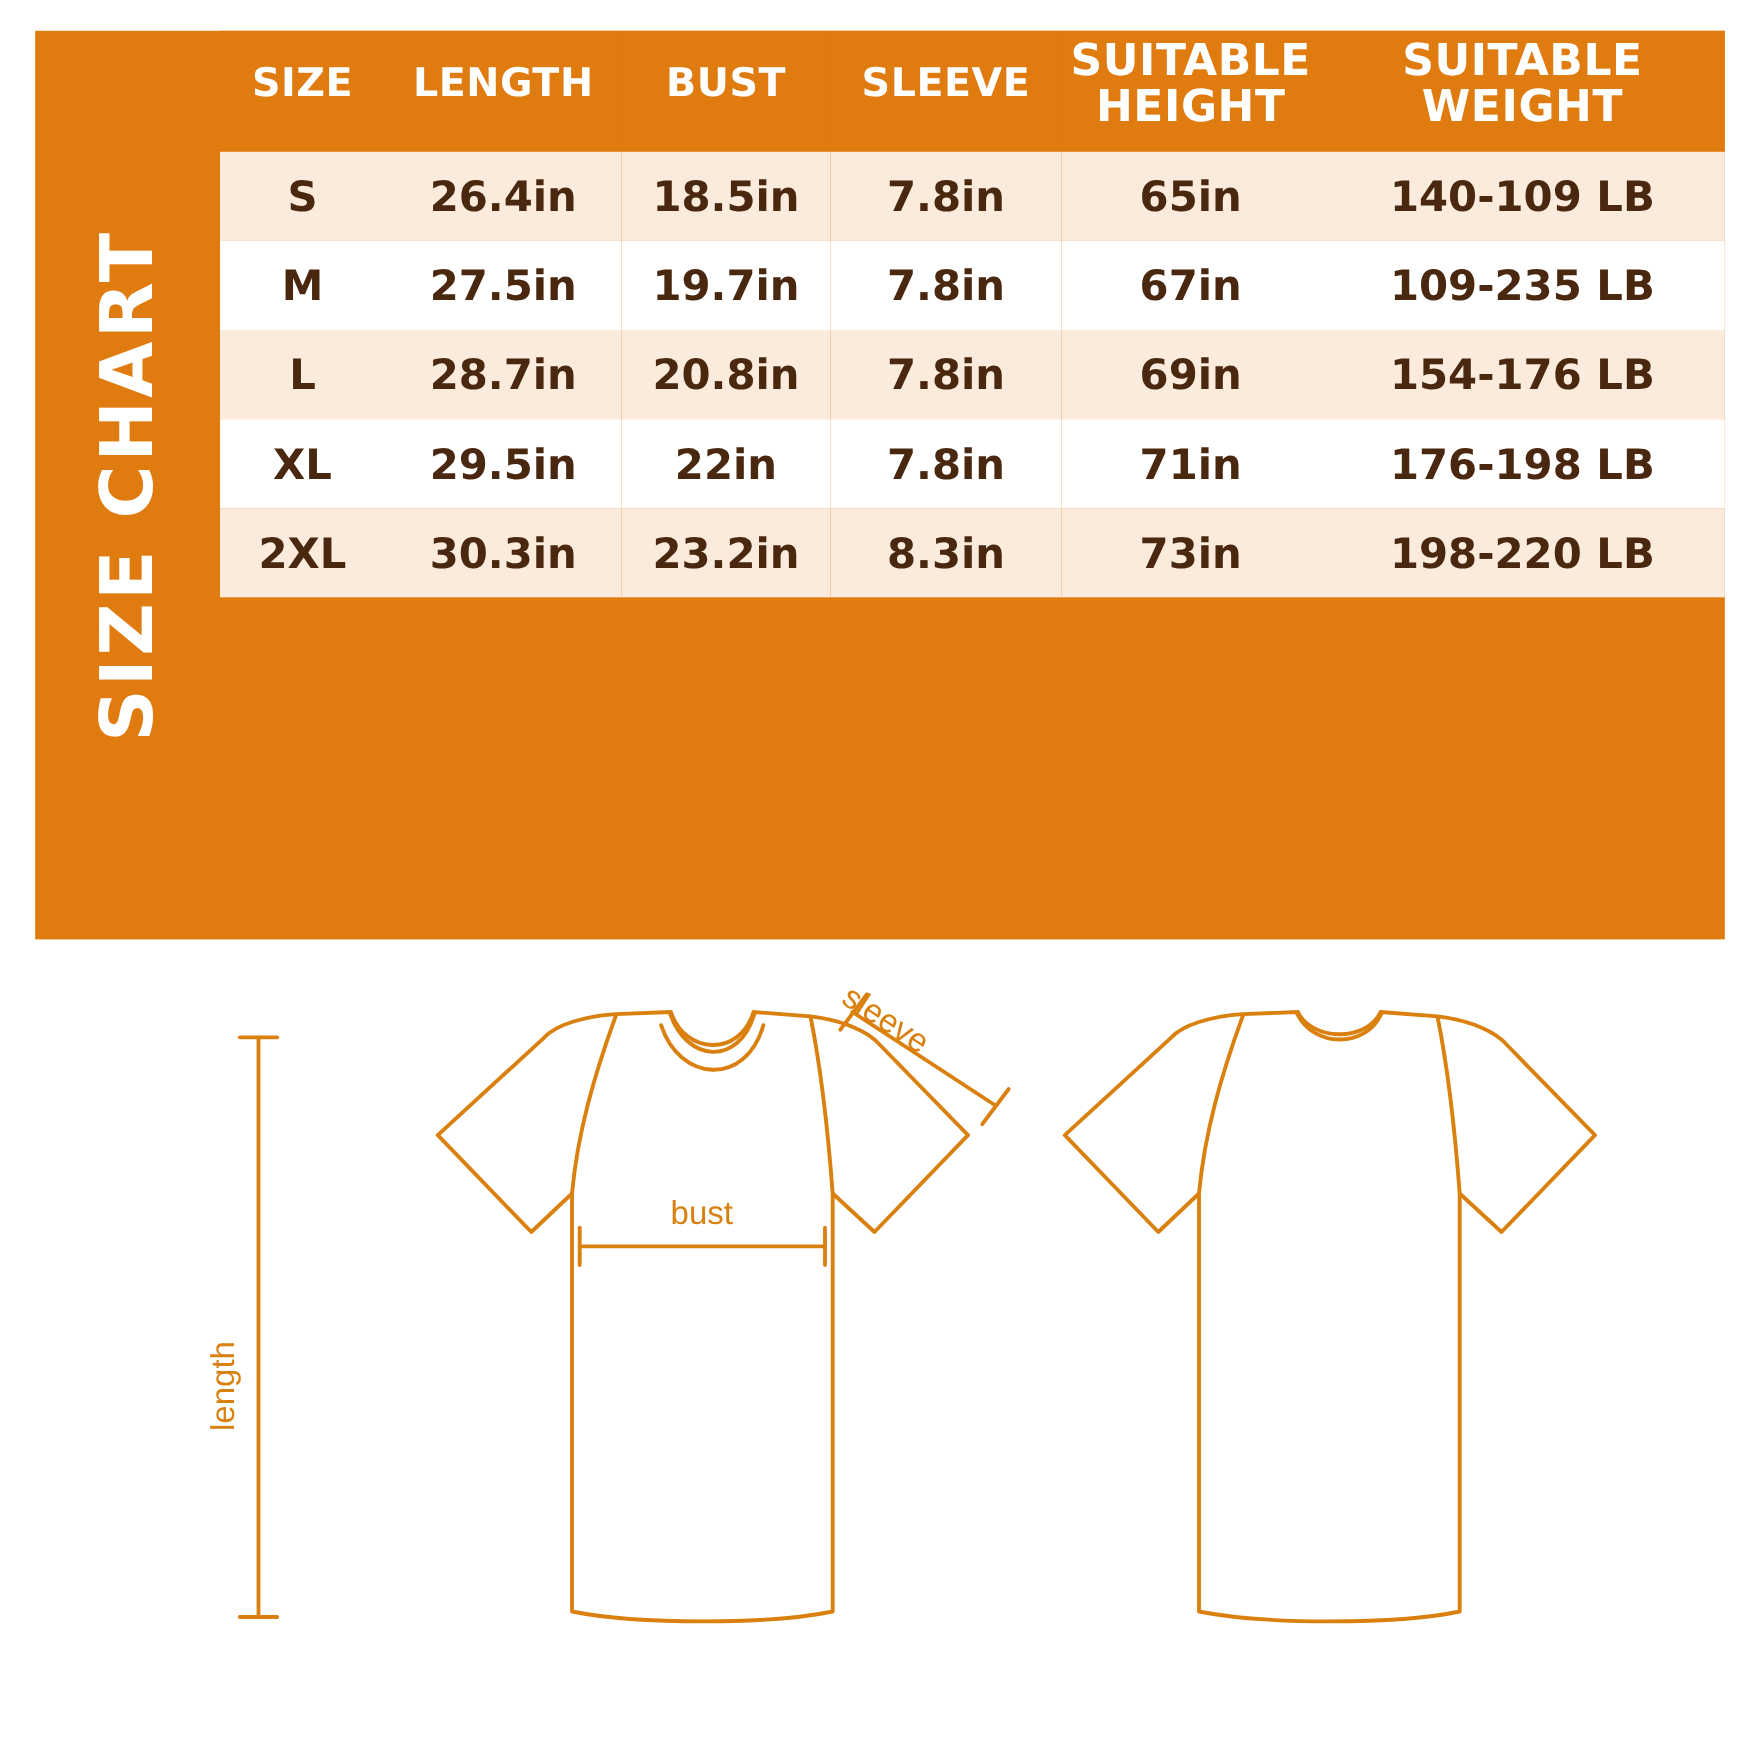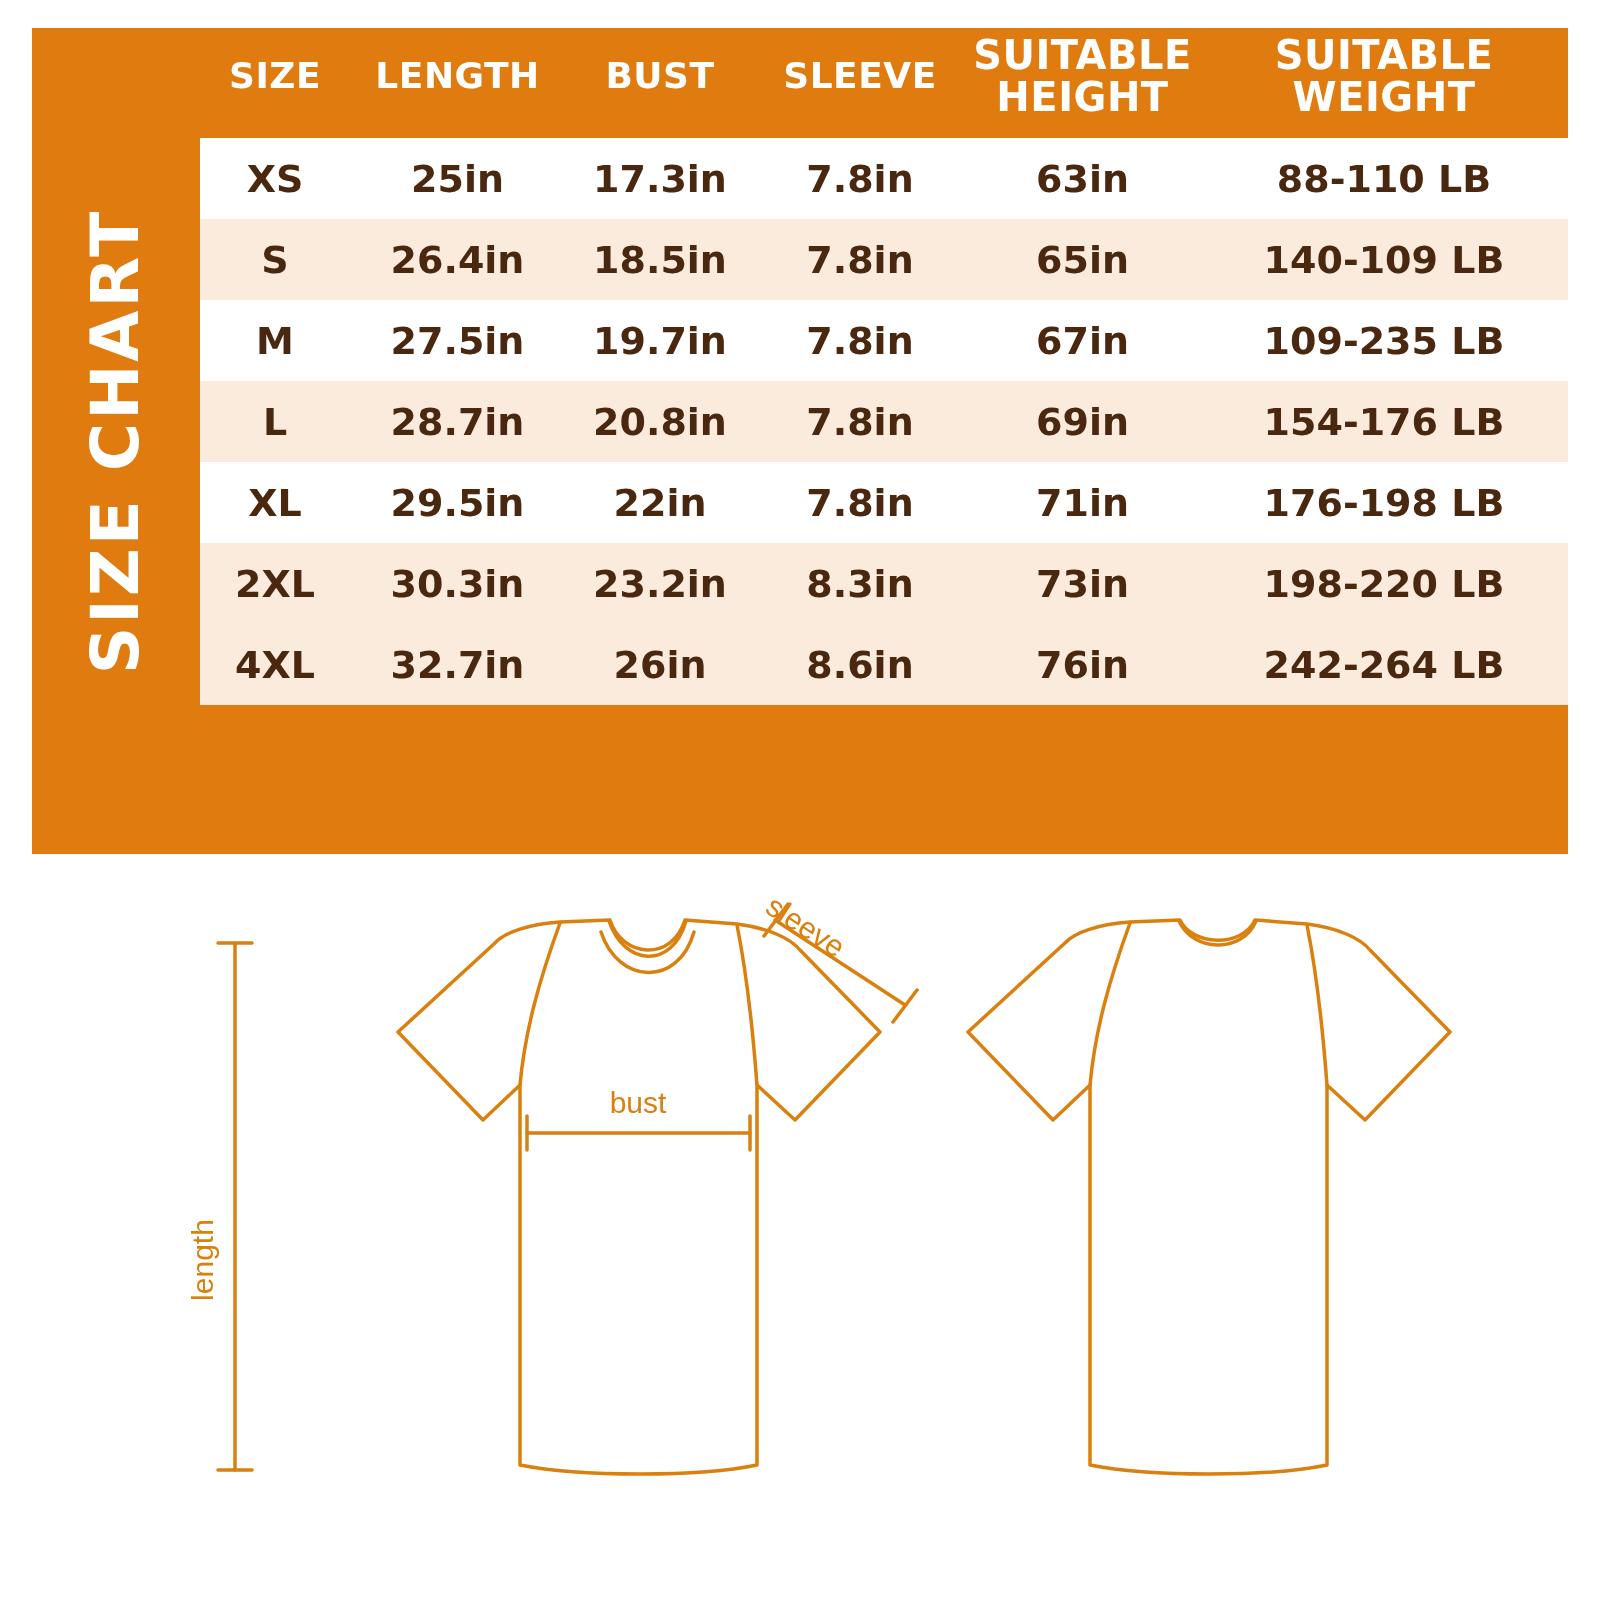--- a/index.html
+++ b/index.html
@@ -146,28 +146,20 @@
               <div>SUITABLE</div>
               <div>HEIGHT</div>
             </th>
             <th class="small">
               <div>SUITABLE</div>
               <div>WEIGHT</div>
             </th>
           </tr>
         </thead>
         <tbody>
-          <tr class="odd">
-            <td>XS</td>
-            <td>25in</td>
-            <td>17.3in</td>
-            <td>7.8in</td>
-            <td>63in</td>
-            <td>88-110 LB</td>
-          </tr>
           <tr class="even">
             <td>S</td>
             <td>26.4in</td>
             <td>18.5in</td>
             <td>7.8in</td>
             <td>65in</td>
             <td>140-109 LB</td>
           </tr>
           <tr class="odd">
             <td>M</td>
@@ -193,28 +185,20 @@
             <td>71in</td>
             <td>176-198 LB</td>
           </tr>
           <tr class="even">
             <td>2XL</td>
             <td>30.3in</td>
             <td>23.2in</td>
             <td>8.3in</td>
             <td>73in</td>
             <td>198-220 LB</td>
-          </tr>
-          <tr class="even">
-            <td>4XL</td>
-            <td>32.7in</td>
-            <td>26in</td>
-            <td>8.6in</td>
-            <td>76in</td>
-            <td>242-264 LB</td>
           </tr>
         </tbody>
       </table>
     </div>
   </div>
 
   <div class="diagram">
     <svg width="1600" height="700" viewBox="0 0 1600 700" xmlns="http://www.w3.org/2000/svg">
       <g fill="none" stroke="#D9800F" stroke-width="3.5" stroke-linejoin="round" stroke-linecap="round">
 

